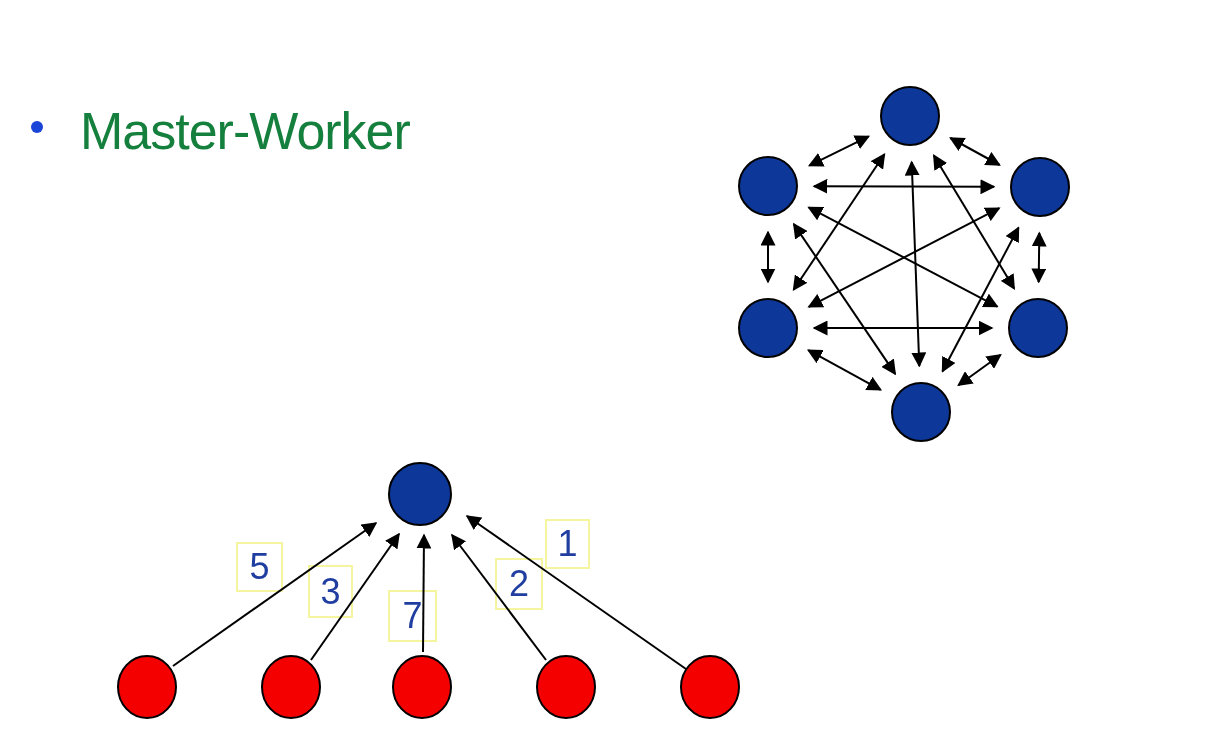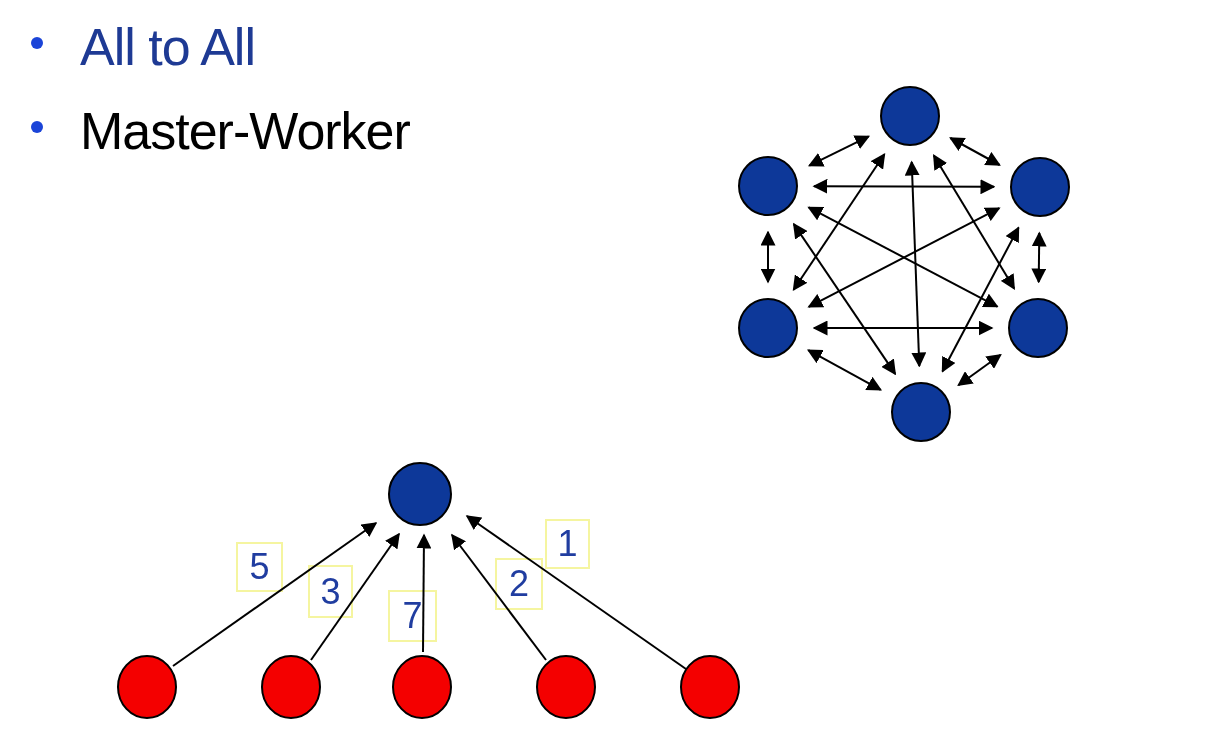--- a/index.html
+++ b/index.html
@@ -45,28 +45,24 @@
     box-sizing: border-box;
   }
   #diagram { position: absolute; left: 0; top: 0; z-index: 2; }
   .edge { stroke: #000000; stroke-width: 2; fill: none; }
 </style>
 </head>
 <body>
 
 <div id="slide">
 
-  <div class="bullet-row row1">
-    <span class="bullet-dot" style="background: rgb(27, 68, 216);"></span>
-    <span class="bullet-text" style="color: rgb(30, 58, 148);">All to All</span>
-  </div>
 
   <div class="bullet-row row2">
     <span class="bullet-dot" style="background: rgb(27, 68, 216);"></span>
-    <span class="bullet-text" style="color: #000000;">Master-Worker</span>
+    <span class="bullet-text" style="color: #15803d;">Master-Worker</span>
   </div>
 
   <div id="weight-labels">
       <div class="wlabel" style="left: 236px; top: 542px; width: 47px; height: 50px; color: rgb(32, 61, 160); border-color: rgb(245, 245, 160);">5</div>
       <div class="wlabel" style="left: 308px; top: 565px; width: 45px; height: 53px; color: rgb(32, 61, 160); border-color: rgb(245, 245, 160);">3</div>
       <div class="wlabel" style="left: 388px; top: 590px; width: 49px; height: 52px; color: rgb(32, 61, 160); border-color: rgb(245, 245, 160);">7</div>
       <div class="wlabel" style="left: 495px; top: 558px; width: 48px; height: 52px; color: rgb(32, 61, 160); border-color: rgb(245, 245, 160);">2</div>
       <div class="wlabel" style="left: 545px; top: 519px; width: 45px; height: 50px; color: rgb(32, 61, 160); border-color: rgb(245, 245, 160);">1</div>
     </div>
 

